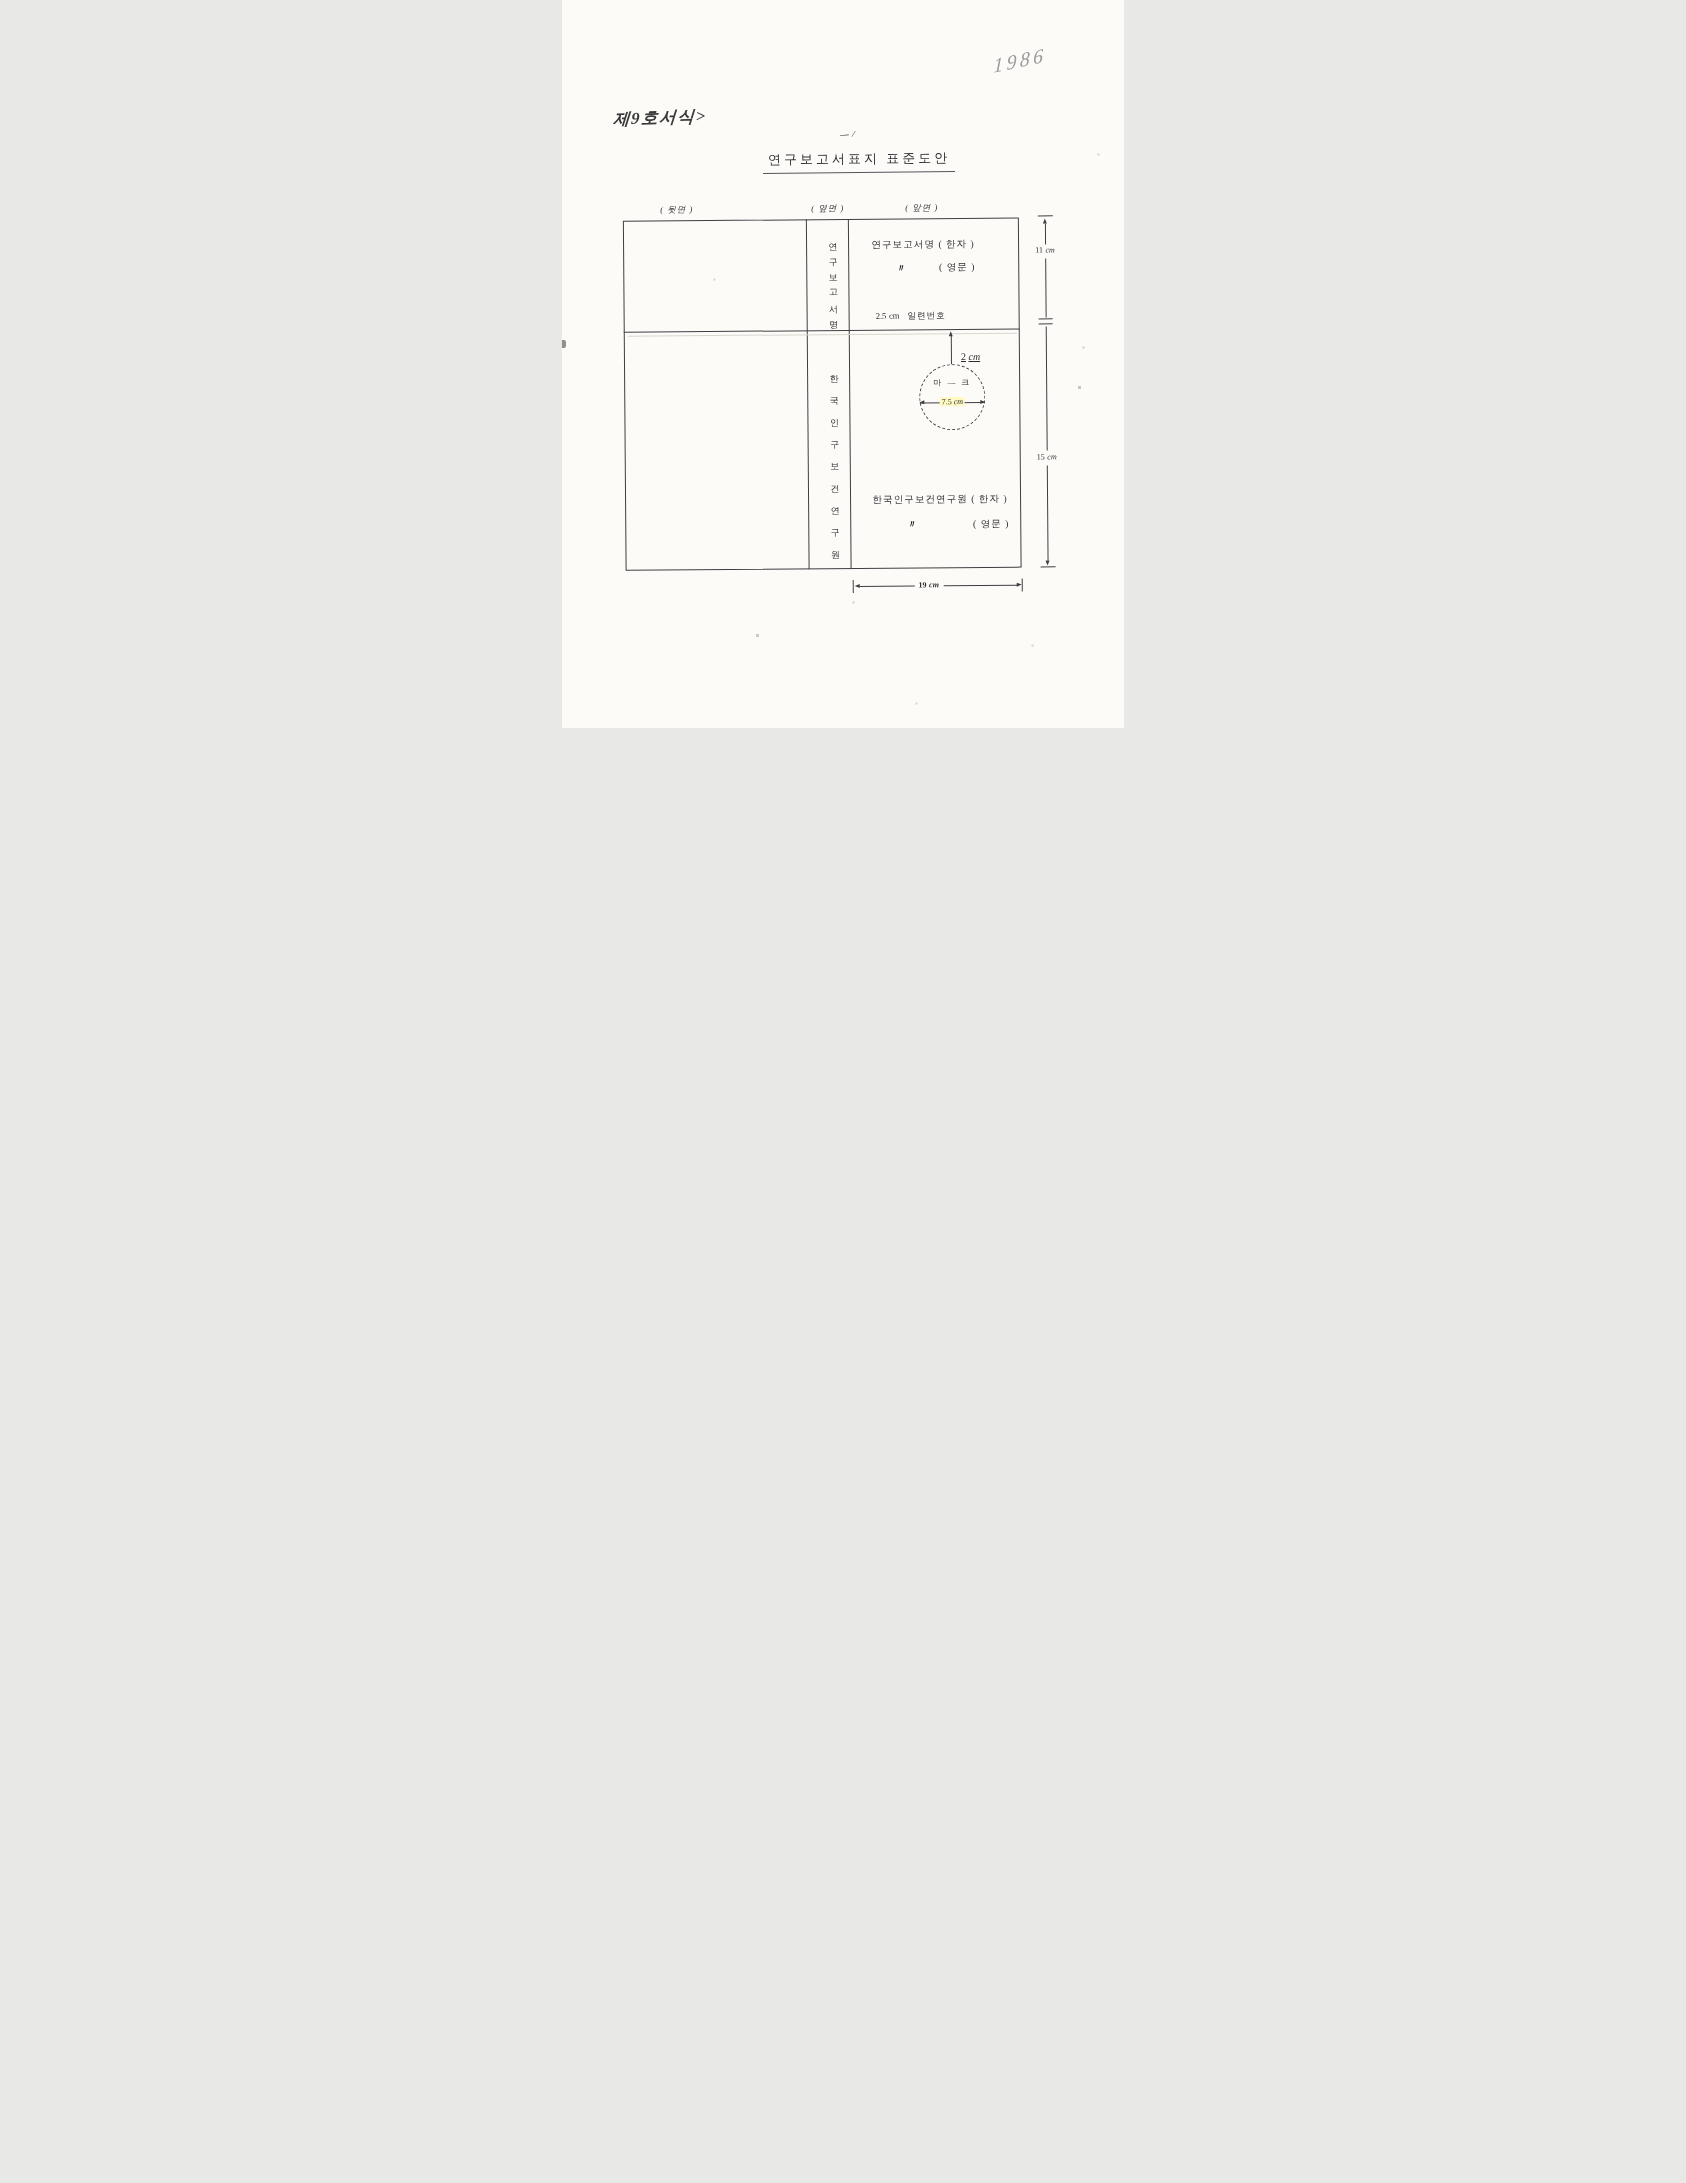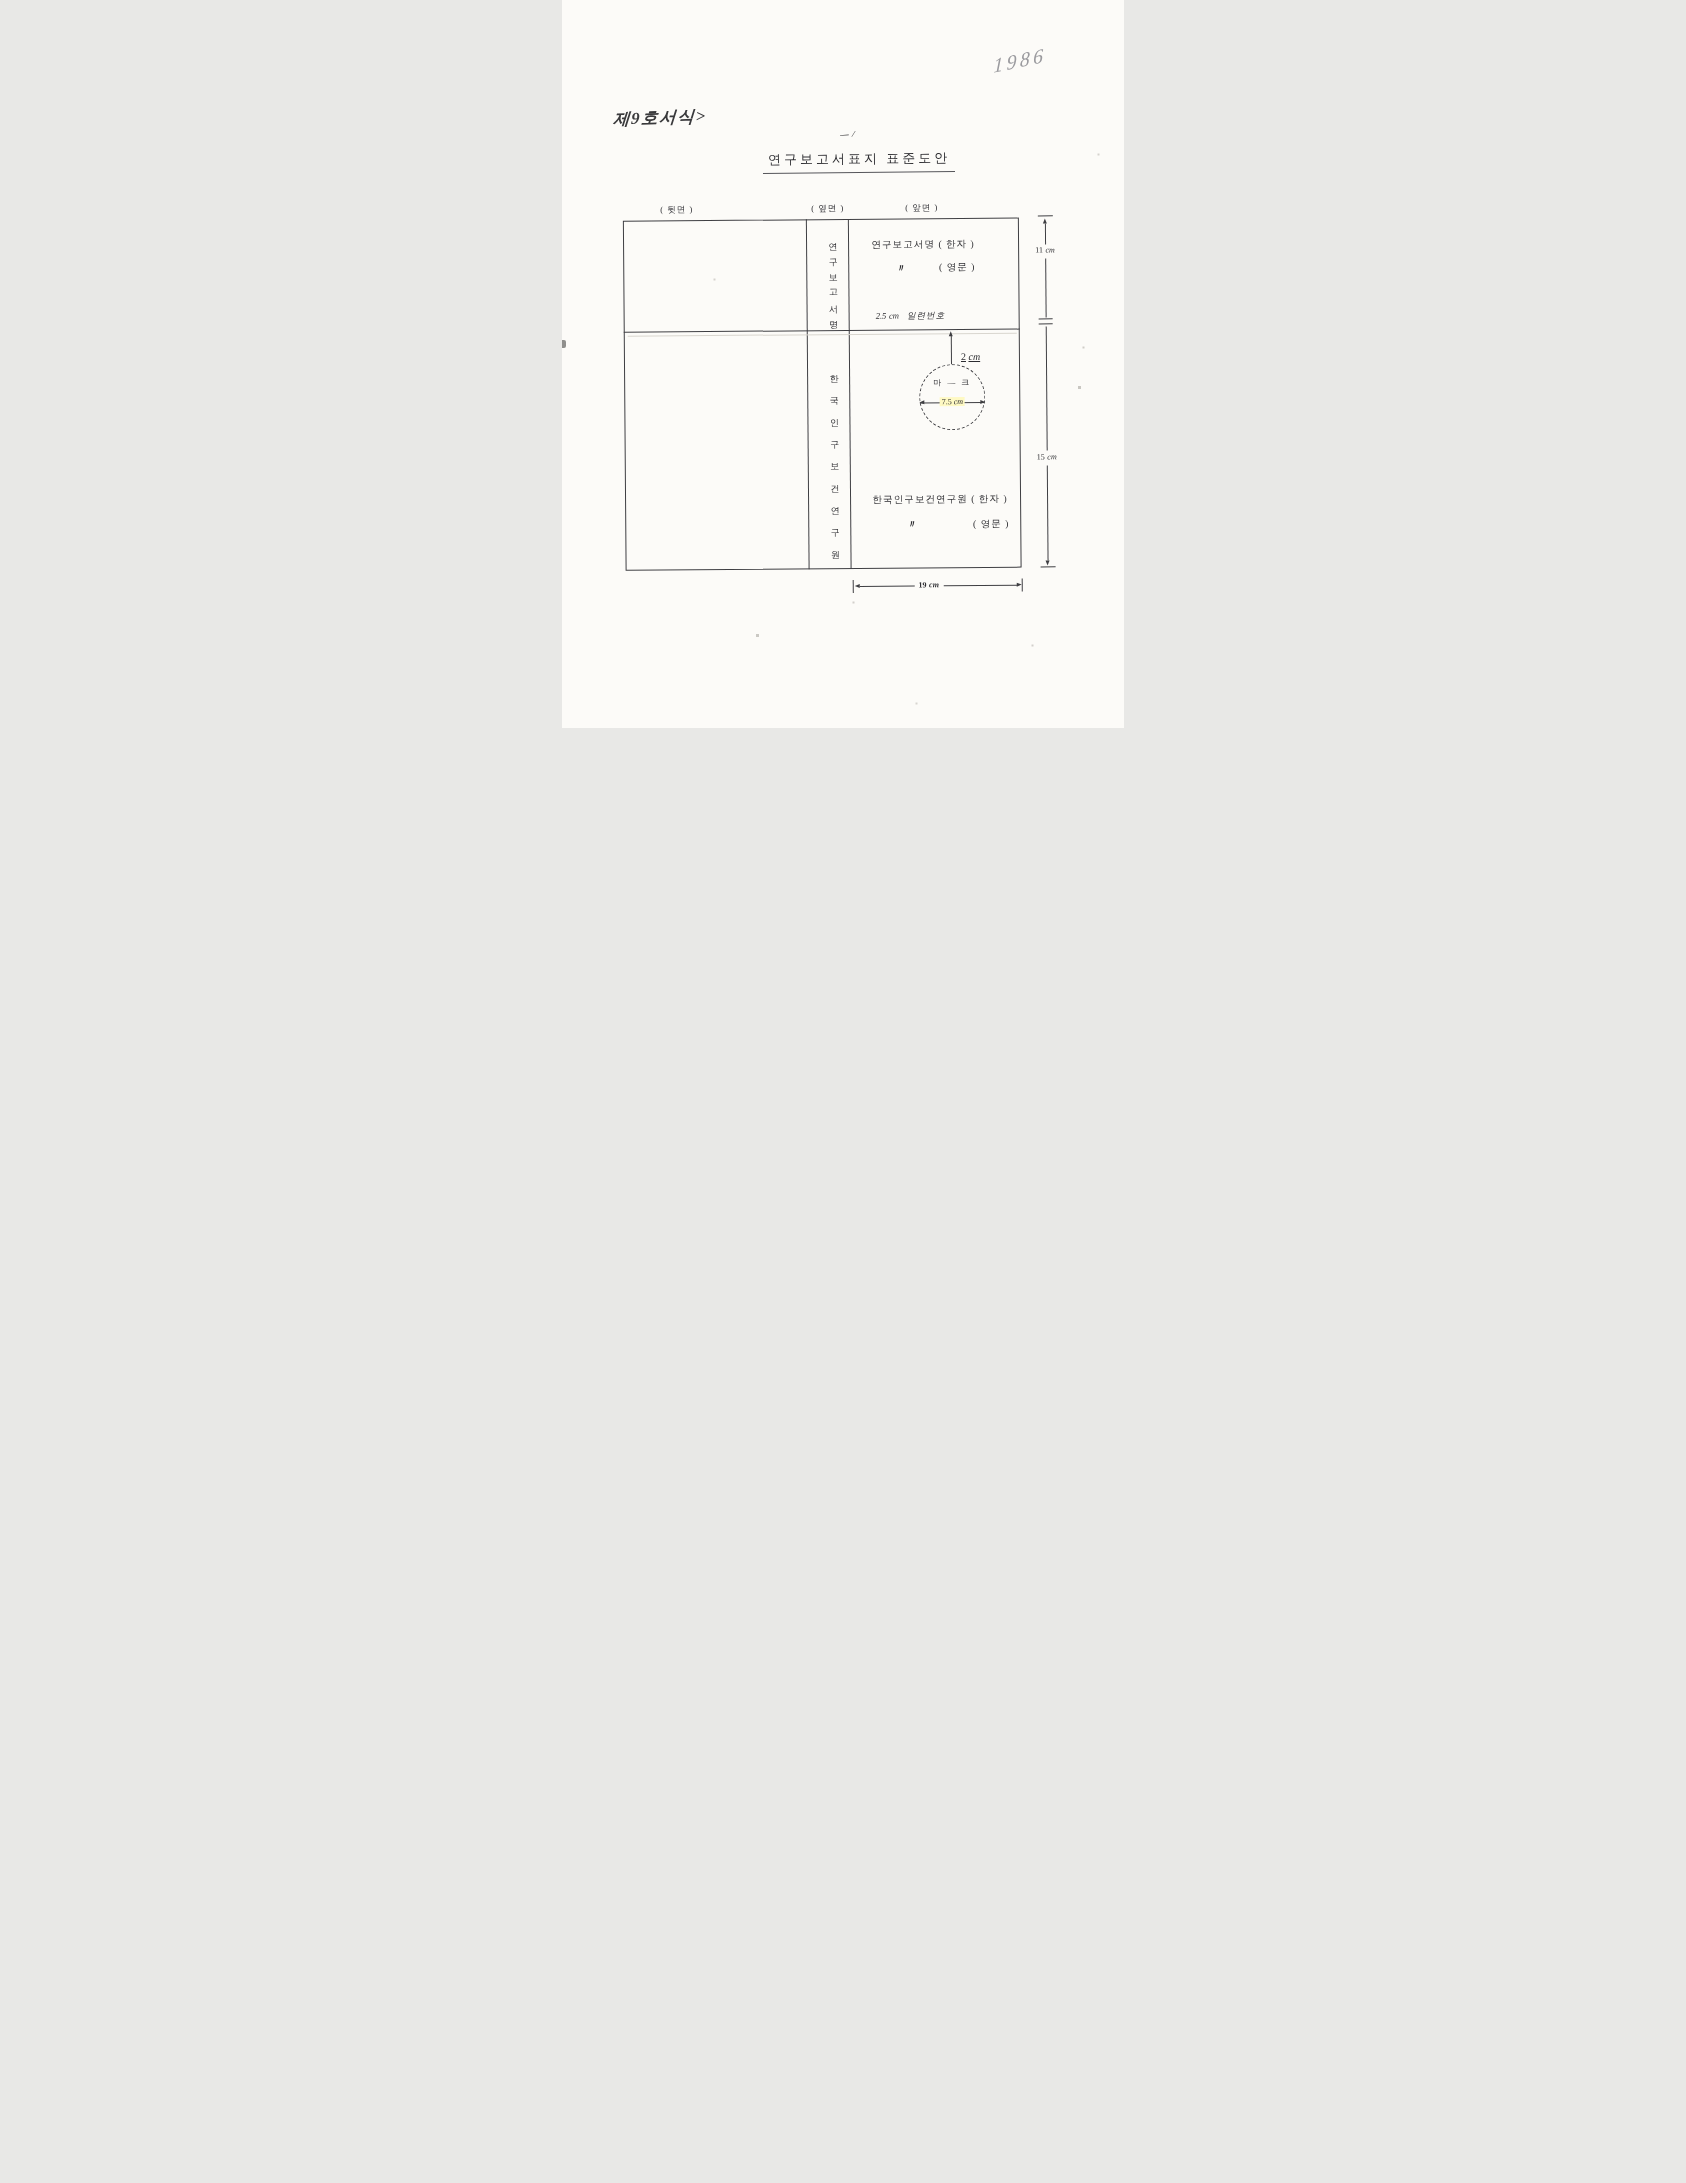--- a/index.html
+++ b/index.html
@@ -40,41 +40,41 @@
     font-size:13px;letter-spacing:3px;color:#2e2e32;
     border-bottom:1.5px solid #55555a;
     padding:0 5px 4px 5px;
     white-space:nowrap;
   }
   
   .diagram{position:absolute;left:0;top:0;width:562px;height:728px;transform:rotate(-0.45deg);}
   .panel-label{
     position:absolute;top:203px;
     transform:translateX(-50%);
-    font-size:8.6px;letter-spacing:1px;color:#2f2f34;white-space:nowrap;
+    font-size:8.6px;letter-spacing:1px;color:#2f2f34;white-space:nowrap;font-style:italic;
   }
   .cover-rect{
     position:absolute;left:62px;top:219px;width:396px;height:350px;
     border:1.3px solid #3f3f43;background:transparent;box-sizing:border-box;
   }
   .vl{position:absolute;width:1px;background:#3f3f43;}
   .hl{position:absolute;height:1px;background:#3f3f43;}
   .hl.ghost{height:0.5px;background:#d9d6cf;}
   
   .spine-text{
     position:absolute;
     writing-mode:vertical-rl;text-orientation:upright;
     font-size:9px;color:#2c2c30;white-space:nowrap;
   }
   .spine-top{left:265px;top:236px;letter-spacing:6.6px;}
   .spine-bottom{left:265px;top:368px;letter-spacing:13px;}
   
   .fp-text{position:absolute;transform:translateX(-50%);font-size:9.6px;letter-spacing:1px;color:#2c2c30;white-space:nowrap;}
   .ditto{position:absolute;font-size:10px;font-weight:700;color:#2c2c30;}
-  .serial-line{position:absolute;left:314px;top:311px;font-size:8.6px;color:#2c2c30;white-space:nowrap;font-style:italic;}
+  .serial-line{position:absolute;left:314px;top:311px;font-size:8.6px;color:#2c2c30;white-space:nowrap;}
   .serial-line .u{margin-left:2.5px;}
   .serial-line .serial-suffix{margin-left:8px;letter-spacing:1px;}
   
   .mark-circle{
     position:absolute;left:357px;top:365px;width:66px;height:66px;
     border:1.3px dashed #3f3f43;border-radius:50%;box-sizing:border-box;
   }
   .mark-label{position:absolute;left:390px;top:378px;transform:translateX(-50%);font-size:8px;letter-spacing:2px;color:#2c2c30;white-space:nowrap;}
   .dia-arrow{position:absolute;left:357px;top:399px;width:66px;height:8px;}
   .dia-arrow .line{position:absolute;left:1px;right:1px;top:3.5px;height:1px;background:#3f3f43;}

